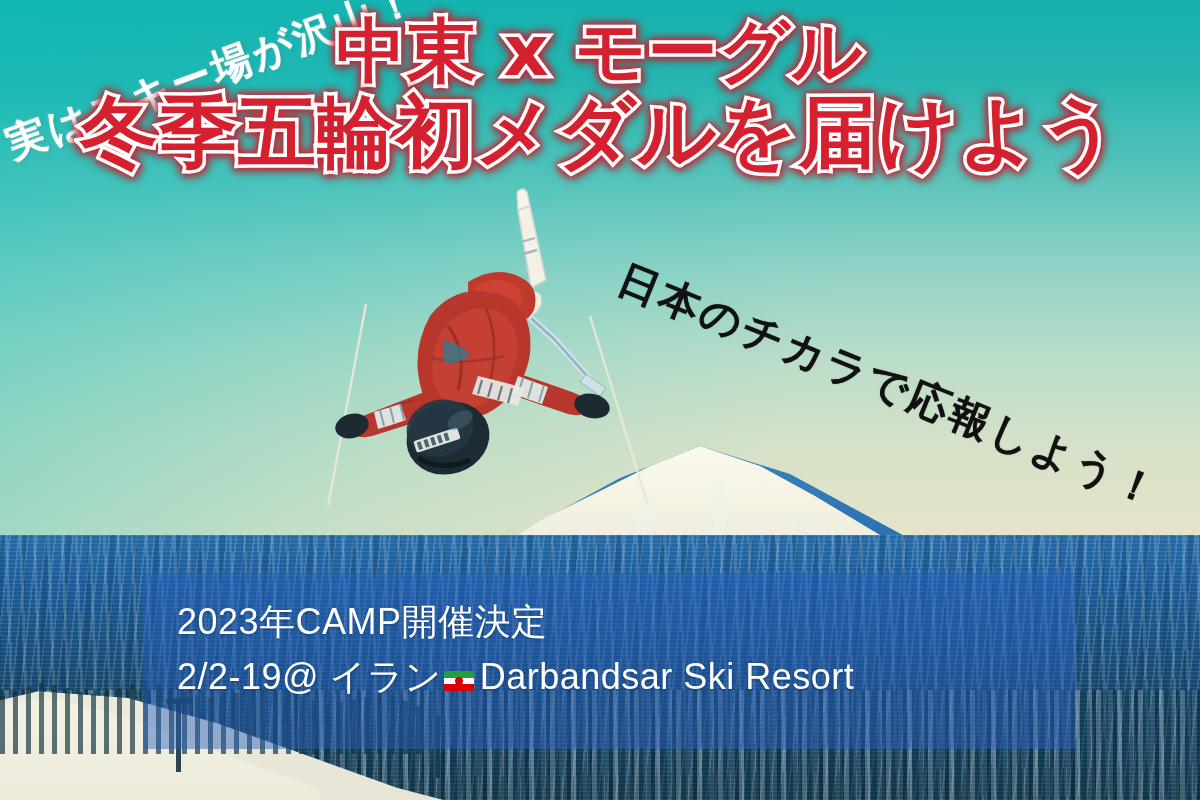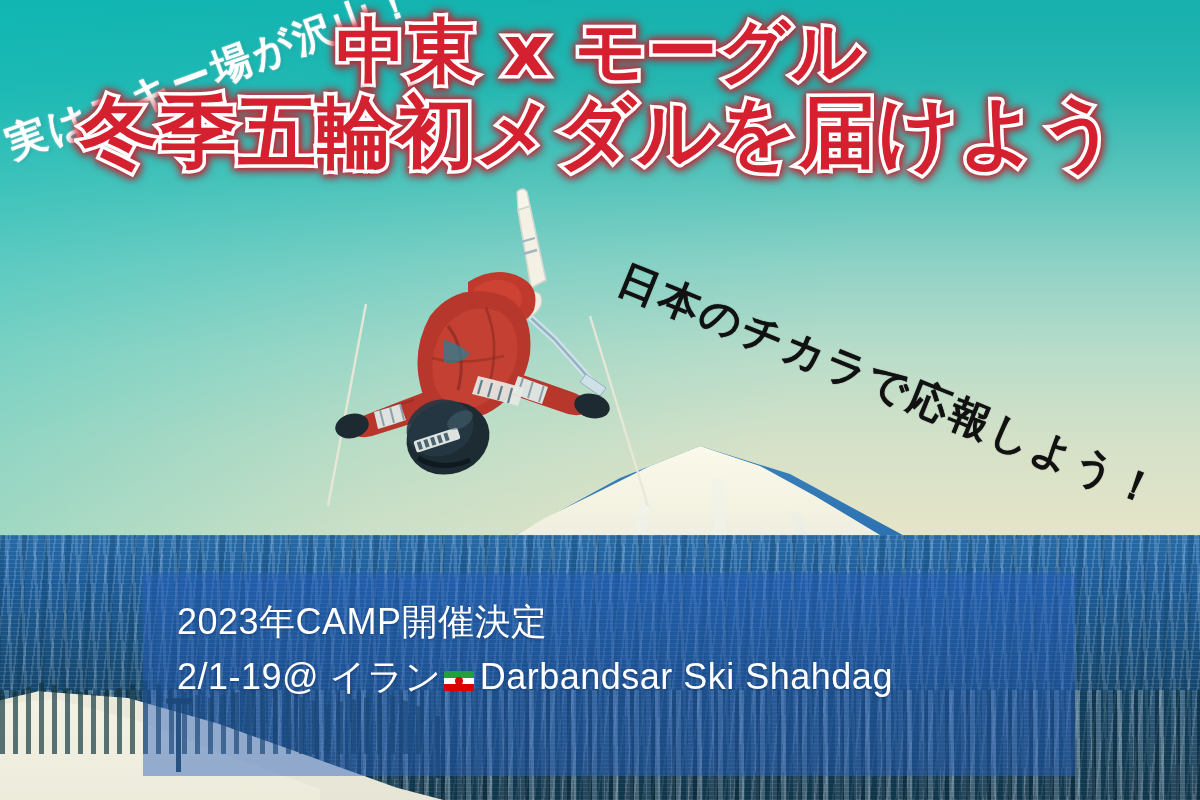--- a/index.html
+++ b/index.html
@@ -165,21 +165,21 @@
     filter:drop-shadow(0 0 4px rgba(214,32,47,.95))
            drop-shadow(0 0 2px rgba(214,32,47,.85))
            drop-shadow(1px 2px 3px rgba(120,10,20,.35));
   }
   .title-line.l1 { font-size:70px; margin-bottom:6px; }
   .title-line.l2 { font-size:78px; }
 
   
   .info-panel {
     position:absolute;
-    left:143px; top:573px; width:932px; height:203px;
+    left:143px; top:573px; width:932px; height:176px;
     background:rgba(40,96,190,0.46);
     padding:22px 0 0 34px;
   }
   .info-line {
     font-family:"Liberation Sans","DejaVu Sans",sans-serif;
     color:#ffffff;
     font-size:36px;
     line-height:1.52;
     letter-spacing:.5px;
     white-space:nowrap;
@@ -346,17 +346,17 @@
     <div class="title-line l2">冬季五輪初メダルを届けよう</div>
   </div>
 
   <div class="hand-black">日本のチカラで応報しよう！</div>
 
   <div class="info-panel">
     <div class="info-line">
       <span>2023年CAMP開催決定</span>
     </div>
     <div class="info-line">
-      <span>2/1-19@ イラン</span><span class="flag flag-ir"></span><span>Darbandsar Ski Shahdag</span>
+      <span>2/2-19@ イラン</span><span class="flag flag-ir"></span><span>Darbandsar Ski Resort</span>
     </div>
   </div>
 
 </div>
 
 </body></html>

